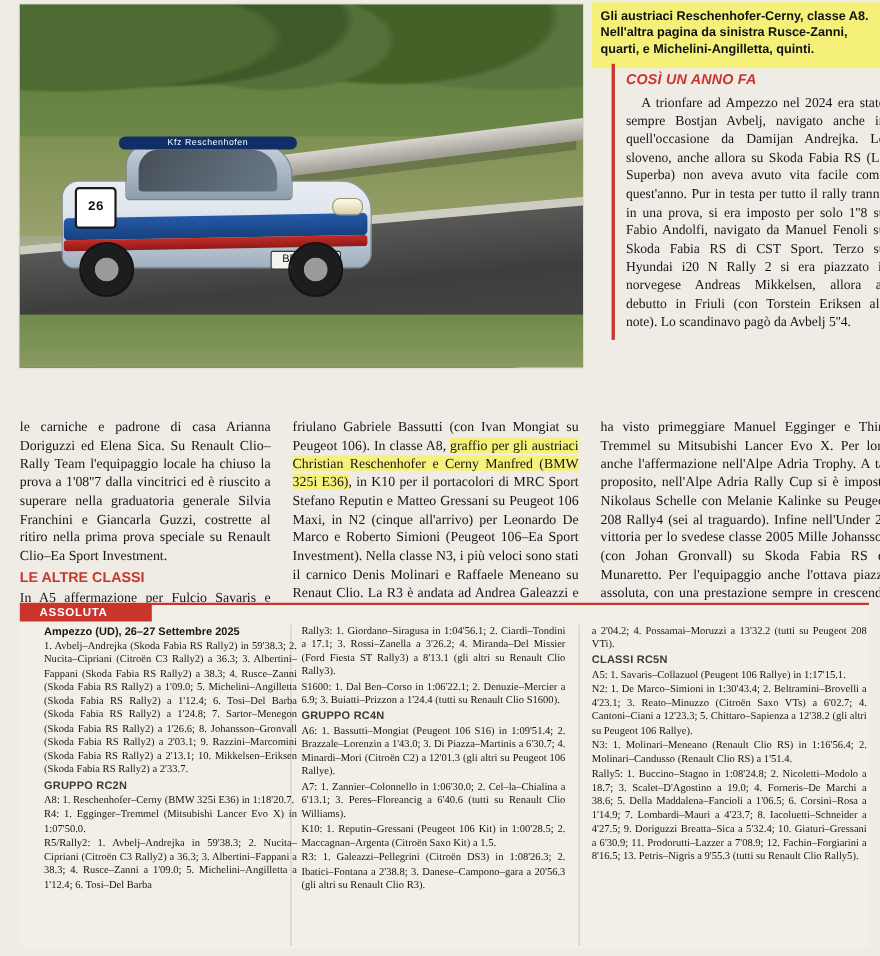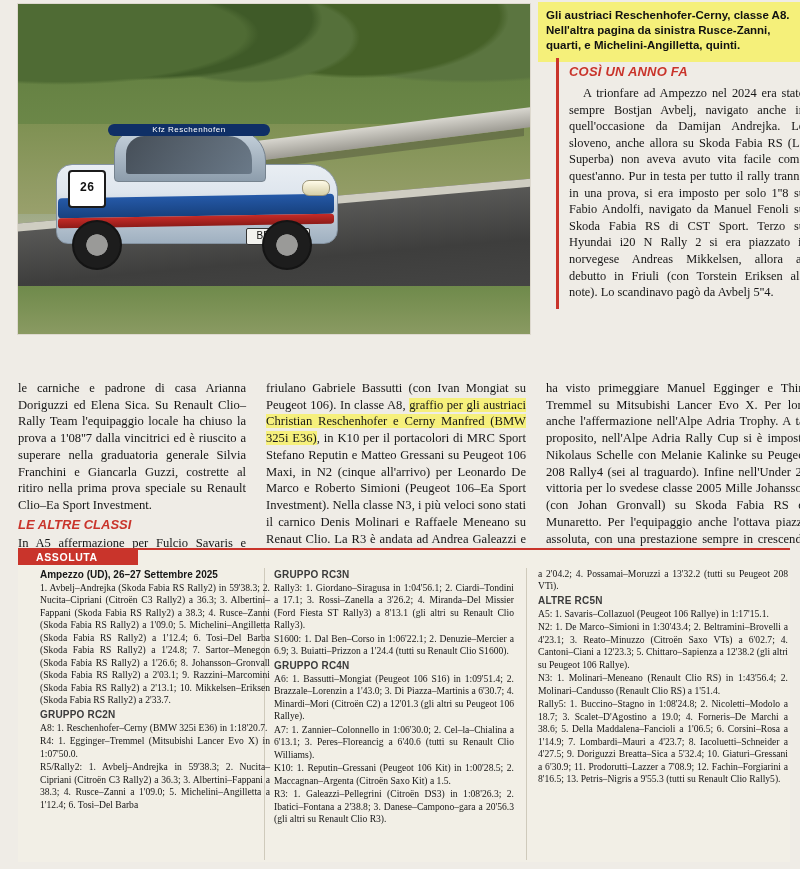--- a/index.html
+++ b/index.html
@@ -150,21 +150,21 @@
     position:absolute;left:18px;top:332px;width:772px;height:200px;margin-top:48px;
   }
   .col{position:absolute;top:0;font-size:12.6px;line-height:1.33;text-align:justify;}
   .col p{margin:0 0 2px 0;}
   .c1{left:0;width:228px;}
   .c2{left:248px;width:260px;}
   .c3{left:528px;width:262px;}
   .hl{background:#f6f07c;}
   .sub-red{
     color:#c9342b;font-family:"Liberation Sans",sans-serif;
-    font-weight:bold;font-style:italic;font-size:13px;margin:6px 0 2px 0;
+    font-weight:bold;font-size:13px;margin:6px 0 2px 0;
   }
 
   
   .results{
     position:absolute;left:18px;top:548px;width:772px;height:312px;
     background:#f2efe6;
     border-top:2px solid #c9342b;
   }
   .res-title{
     position:absolute;left:0;top:0;width:120px;height:15px;
@@ -247,34 +247,33 @@
       <div class="rcol rc1">
         <p class="amp">Ampezzo (UD), 26–27 Settembre 2025</p>
         <p>1. Avbelj–Andrejka (Skoda Fabia RS Rally2) in 59'38.3; 2. Nucita–Cipriani (Citroën C3 Rally2) a 36.3; 3. Albertini–Fappani (Skoda Fabia RS Rally2) a 38.3; 4. Rusce–Zanni (Skoda Fabia RS Rally2) a 1'09.0; 5. Michelini–Angilletta (Skoda Fabia RS Rally2) a 1'12.4; 6. Tosi–Del Barba (Skoda Fabia RS Rally2) a 1'24.8; 7. Sartor–Menegon (Skoda Fabia RS Rally2) a 1'26.6; 8. Johansson–Gronvall (Skoda Fabia RS Rally2) a 2'03.1; 9. Razzini–Marcomini (Skoda Fabia RS Rally2) a 2'13.1; 10. Mikkelsen–Eriksen (Skoda Fabia RS Rally2) a 2'33.7.</p>
         <p class="grp">GRUPPO RC2N</p>
         <p>A8: 1. Reschenhofer–Cerny (BMW 325i E36) in 1:18'20.7.</p>
         <p>R4: 1. Egginger–Tremmel (Mitsubishi Lancer Evo X) in 1:07'50.0.</p>
         <p>R5/Rally2: 1. Avbelj–Andrejka in 59'38.3; 2. Nucita–Cipriani (Citroën C3 Rally2) a 36.3; 3. Albertini–Fappani a 38.3; 4. Rusce–Zanni a 1'09.0; 5. Michelini–Angilletta a 1'12.4; 6. Tosi–Del Barba</p>
       </div>
 
       <div class="rcol rc2">
-        <p class="grp">GRUPPO RC3N</p>
         <p>Rally3: 1. Giordano–Siragusa in 1:04'56.1; 2. Ciardi–Tondini a 17.1; 3. Rossi–Zanella a 3'26.2; 4. Miranda–Del Missier (Ford Fiesta ST Rally3) a 8'13.1 (gli altri su Renault Clio Rally3).</p>
         <p>S1600: 1. Dal Ben–Corso in 1:06'22.1; 2. Denuzie–Mercier a 6.9; 3. Buiatti–Prizzon a 1'24.4 (tutti su Renault Clio S1600).</p>
         <p class="grp">GRUPPO RC4N</p>
         <p>A6: 1. Bassutti–Mongiat (Peugeot 106 S16) in 1:09'51.4; 2. Brazzale–Lorenzin a 1'43.0; 3. Di Piazza–Martinis a 6'30.7; 4. Minardi–Mori (Citroën C2) a 12'01.3 (gli altri su Peugeot 106 Rallye).</p>
         <p>A7: 1. Zannier–Colonnello in 1:06'30.0; 2. Cel–la–Chialina a 6'13.1; 3. Peres–Floreancig a 6'40.6 (tutti su Renault Clio Williams).</p>
         <p>K10: 1. Reputin–Gressani (Peugeot 106 Kit) in 1:00'28.5; 2. Maccagnan–Argenta (Citroën Saxo Kit) a 1.5.</p>
         <p>R3: 1. Galeazzi–Pellegrini (Citroën DS3) in 1:08'26.3; 2. Ibatici–Fontana a 2'38.8; 3. Danese–Campono–gara a 20'56.3 (gli altri su Renault Clio R3).</p>
       </div>
 
       <div class="rcol rc3">
         <p>a 2'04.2; 4. Possamai–Moruzzi a 13'32.2 (tutti su Peugeot 208 VTi).</p>
-        <p class="grp">ALTRE RC5N</p>
+        <p class="grp">CLASSI RC5N</p>
         <p>A5: 1. Savaris–Collazuol (Peugeot 106 Rallye) in 1:17'15.1.</p>
         <p>N2: 1. De Marco–Simioni in 1:30'43.4; 2. Beltramini–Brovelli a 4'23.1; 3. Reato–Minuzzo (Citroën Saxo VTs) a 6'02.7; 4. Cantoni–Ciani a 12'23.3; 5. Chittaro–Sapienza a 12'38.2 (gli altri su Peugeot 106 Rallye).</p>
-        <p>N3: 1. Molinari–Meneano (Renault Clio RS) in 1:43'56.4; 2. Molinari–Candusso (Renault Clio RS) a 1'51.4.</p>
+        <p>N3: 1. Molinari–Meneano (Renault Clio RS) in 1:16'56.4; 2. Molinari–Candusso (Renault Clio RS) a 1'51.4.</p>
         <p>Rally5: 1. Buccino–Stagno in 1:08'24.8; 2. Nicoletti–Modolo a 18.7; 3. Scalet–D'Agostino a 19.0; 4. Forneris–De Marchi a 38.6; 5. Della Maddalena–Fancioli a 1'06.5; 6. Corsini–Rosa a 1'14.9; 7. Lombardi–Mauri a 4'23.7; 8. Iacoluetti–Schneider a 4'27.5; 9. Doriguzzi Breatta–Sica a 5'32.4; 10. Giaturi–Gressani a 6'30.9; 11. Prodorutti–Lazzer a 7'08.9; 12. Fachin–Forgiarini a 8'16.5; 13. Petris–Nigris a 9'55.3 (tutti su Renault Clio Rally5).</p>
       </div>
     </div>
   </div>
 
 </div>
 
 </body></html>

